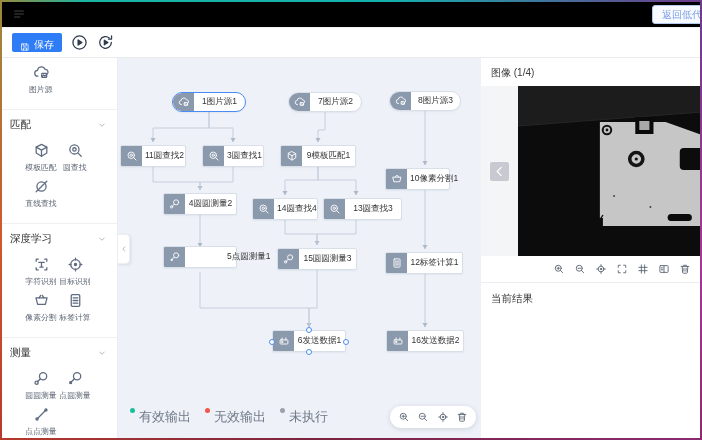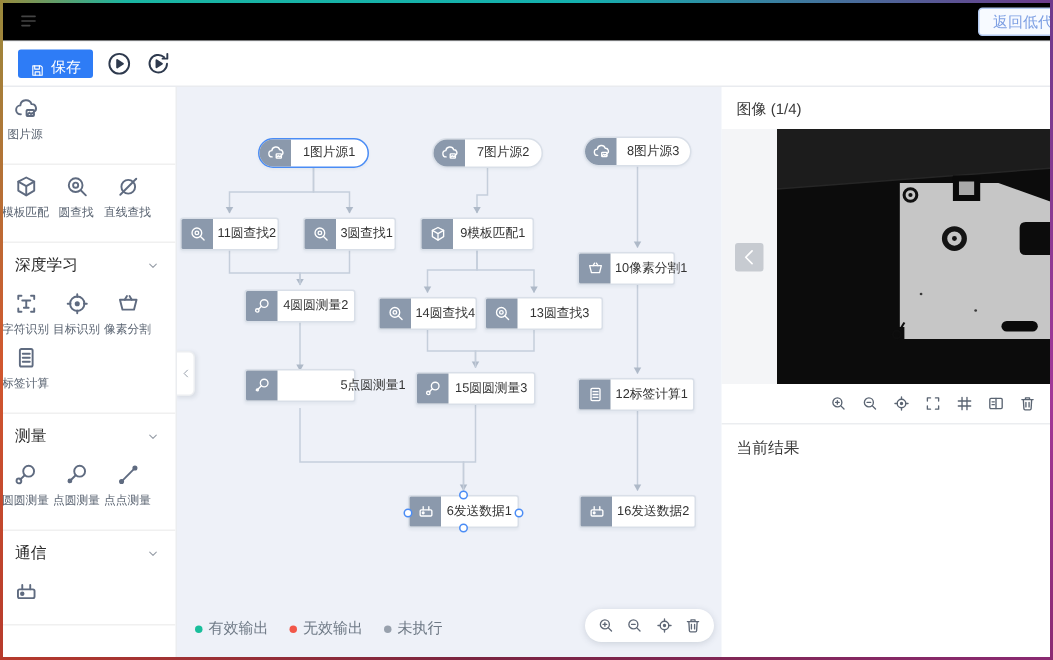--- a/index.html
+++ b/index.html
@@ -23,40 +23,40 @@
   .save-btn .ico{width:10px;height:10px}
   .play-btn{width:17px;height:17px;border:none;background:none;color:#2e3a4e;padding:0}
 
   .main{display:flex;height:382px}
 
   
   .sidebar{width:118px;border-right:1px solid #ebedf0;background:#fff;overflow:hidden;flex:none}
   .sb-section{border-bottom:1px solid #f0f0f0}
   .sb-head{display:flex;align-items:center;justify-content:space-between;padding:8px 10px 4px;font-size:10.5px;color:#2b2b2b}
   .sb-head .ico{width:10px;height:10px;color:#979ea8}
-  .sb-items{display:flex;flex-wrap:wrap;padding:6px 4px 9px 0}
+  .sb-items{display:flex;flex-wrap:wrap;padding:6px 4px 9px 24px}
   .sb-item{width:34px;display:flex;flex-direction:column;align-items:center;gap:3px;margin-bottom:4px;cursor:pointer}
   .sb-item .ico{width:17px;height:17px;color:#5f6b80}
   .sb-item .lbl{font-size:8.5px;color:#5a6472;white-space:nowrap;transform:scale(.92)}
 
   
   .canvas{flex:1;position:relative;background:#eef1f8;overflow:hidden}
   #edges{position:absolute;left:0;top:0}
   .node{position:absolute;height:22px;display:flex;align-items:center;background:#fff;border:1px solid #d9dfe8;border-radius:2px;box-shadow:0 1px 2px rgba(40,60,90,.06)}
   .node .nicon{width:21px;height:100%;background:#8b99ac;color:#fff;display:flex;align-items:center;justify-content:center;flex:none;border-radius:1px 0 0 1px}
   .node .nicon .ico{width:12px;height:12px}
   .node .nlbl{flex:1;text-align:center;font-size:8.5px;color:#333;white-space:nowrap;padding:0 3px}
   .node.pill{height:20px;border-radius:10px}
   .node.pill .nicon{border-radius:10px 0 0 10px}
   .node.selected{border-color:#4a8cf5}
   .handle{position:absolute;width:6px;height:6px;border:1px solid #4a8cf5;background:#fff;border-radius:50%}
   .collapse-handle{position:absolute;left:-1px;top:176px;width:13px;height:30px;background:#fff;border:1px solid #eceef1;border-radius:0 4px 4px 0;box-shadow:1px 1px 3px rgba(60,70,90,.12);display:flex;align-items:center;justify-content:center;color:#8a93a0}
   .collapse-handle .ico{width:8px;height:8px}
   .legend{position:absolute;left:12px;bottom:14px;display:flex;gap:14px;align-items:center}
-  .legend .li{display:flex;align-items:center;gap:4px;font-size:10px;color:#6f7a86}
+  .legend .li{display:flex;gap:4px;font-size:13px;color:#6f7a86}
   .legend .dot{width:5px;height:5px;border-radius:50%}
   .canvas-toolbar{position:absolute;right:5px;bottom:12px;width:86px;height:22px;background:#fff;border-radius:11px;box-shadow:0 1px 5px rgba(50,65,90,.18);display:flex;align-items:center;justify-content:space-evenly;color:#5f6877}
   .canvas-toolbar button{width:12px;height:12px;border:none;background:none;color:inherit;padding:0}
 
   
   .right-panel{width:221px;flex:none;background:#fff;display:flex;flex-direction:column}
   .rp-header{padding:8px 10px 6px;font-size:10px;color:#3a3a3a}
   .viewer{height:170px;display:flex}
   .nav-strip{width:37px;background:#f4f5f7;display:flex;align-items:center;justify-content:center;flex:none}
   .prev-btn{width:19px;height:19px;background:#c7cbd1;border:none;border-radius:2px;color:#fff;padding:2px}
@@ -120,20 +120,28 @@
                   <path d="M4.6 11.5a2.8 2.8 0 0 1-.3-5.6 3.6 3.6 0 0 1 7-.8 2.6 2.6 0 0 1 1.6 4.8"></path>
                   <rect x="8.2" y="8.8" width="4.6" height="3.7" rx="0.5"></rect>
                   <path d="M8.8 11.6l1.2-1.2 1 1 .8-.8 1 .9"></path>
                 </svg>
               </span>
               <span class="lbl">图片源</span>
             </div>
           </div>
         </div>
         <div class="sb-section">
+          <div class="sb-head">
+            <span>匹配</span>
+            <span class="ico">
+              <svg viewBox="0 0 16 16" fill="none" stroke="currentColor" stroke-width="1.2" stroke-linecap="round" stroke-linejoin="round">
+                <path d="M4.5 6.5L8 10l3.5-3.5"></path>
+              </svg>
+            </span>
+          </div>
           <div class="sb-items">
             <div class="sb-item">
               <span class="ico">
                 <svg viewBox="0 0 16 16" fill="none" stroke="currentColor" stroke-width="1.2" stroke-linecap="round" stroke-linejoin="round">
                   <path d="M8 2.2l5 2.6v5.6l-5 3-5-3V4.8z"></path>
                   <path d="M8 7.6l5-2.8M8 7.6L3 4.8M8 7.6v5.8"></path>
                 </svg>
               </span>
               <span class="lbl">模板匹配</span>
             </div>

